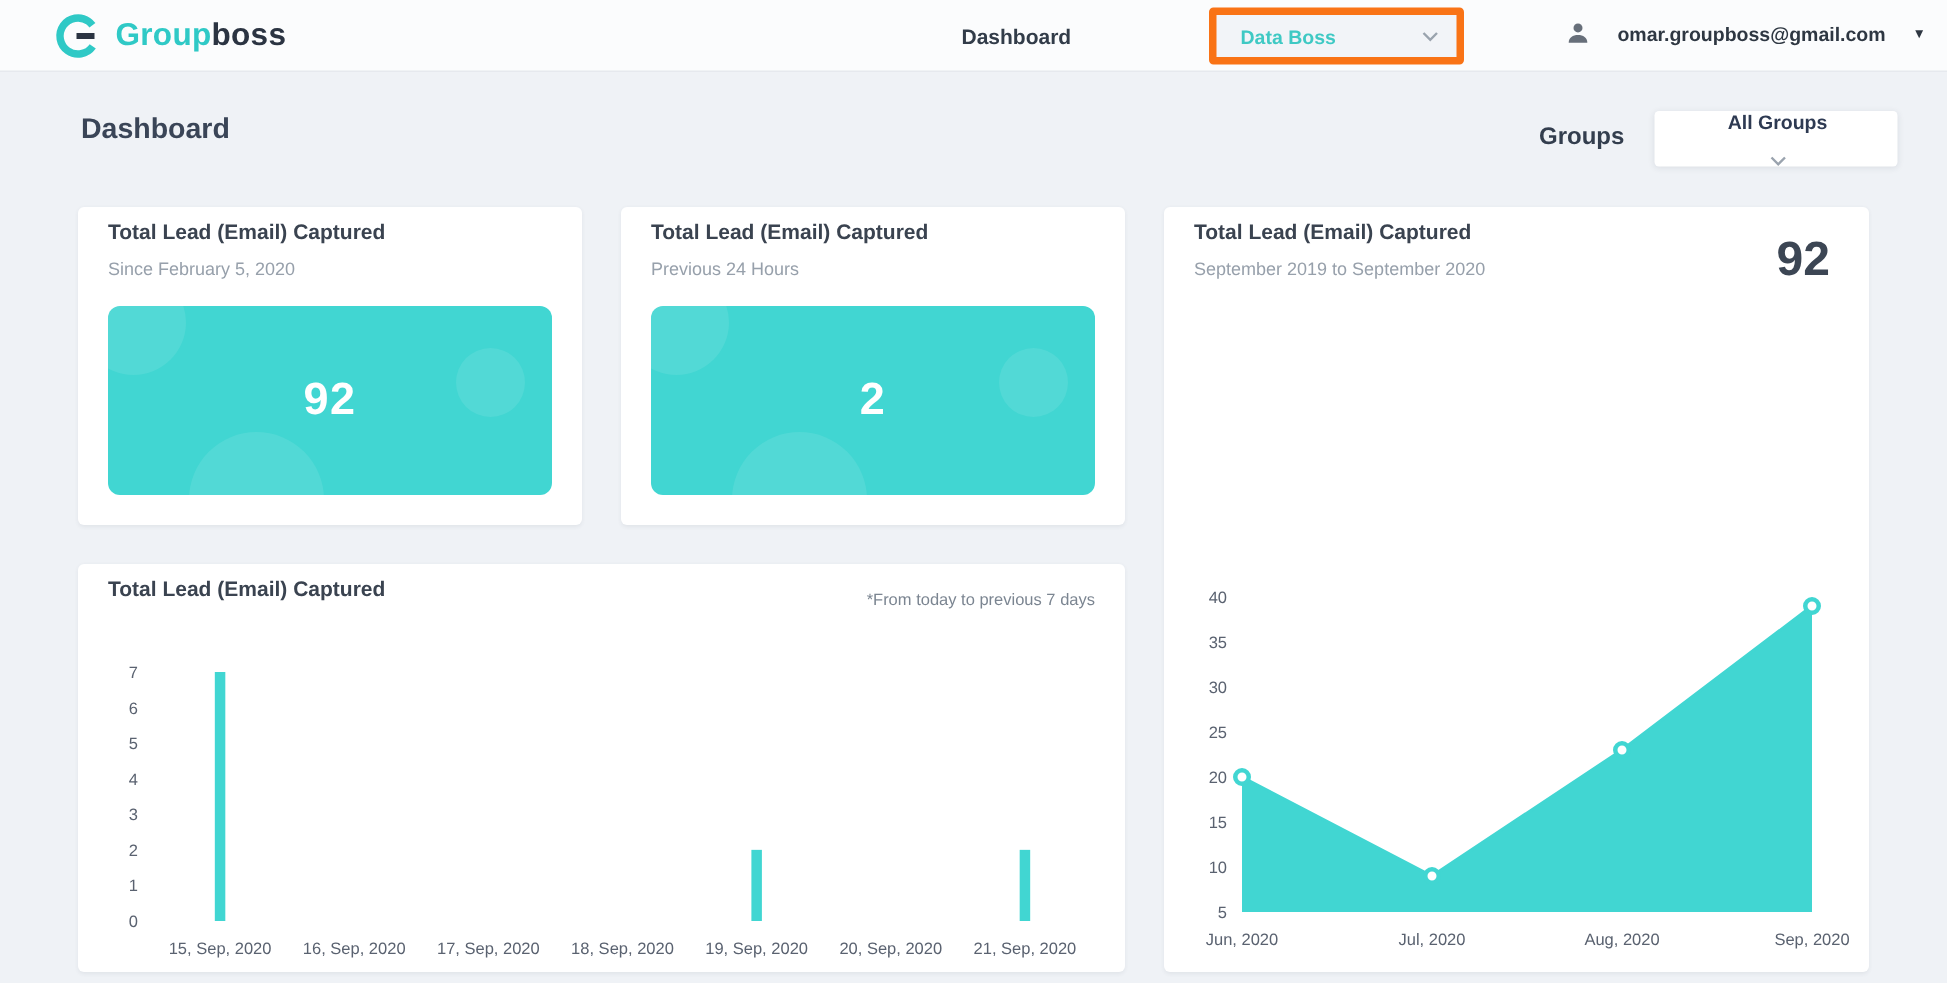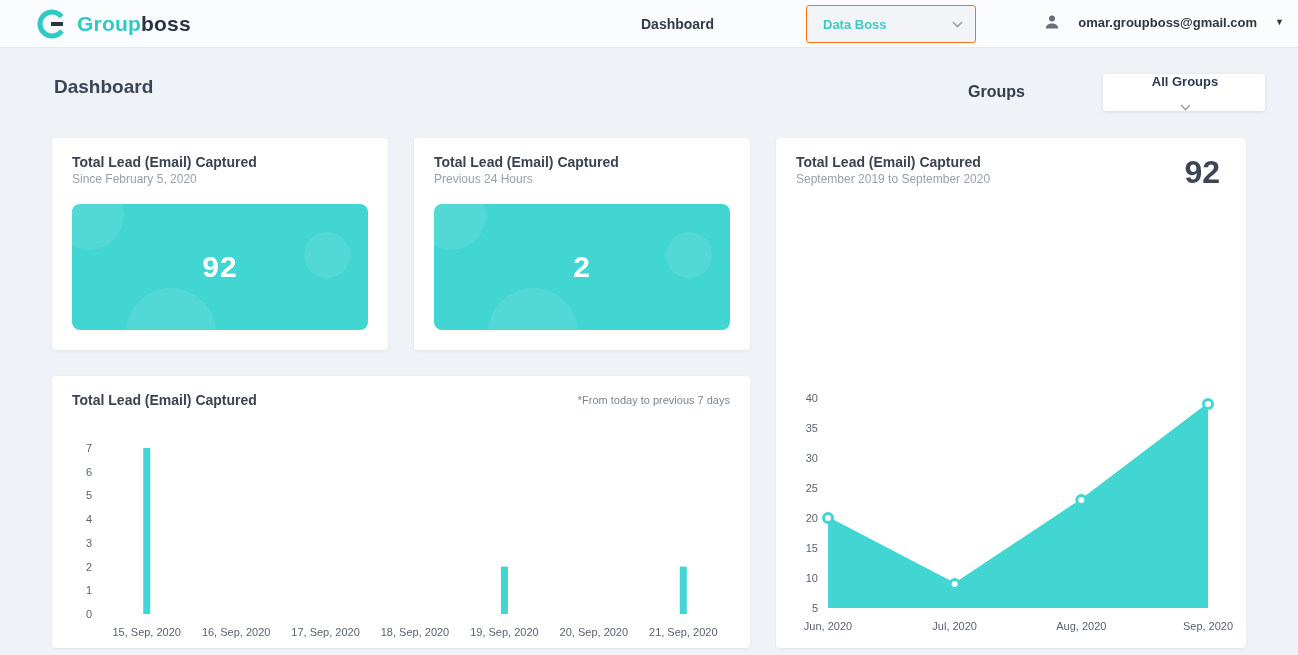--- a/index.html
+++ b/index.html
@@ -8,46 +8,46 @@
 
   
   .header { position: absolute; top: 0; left: 0; width: 1298px; height: 48px;
             background: #fbfcfd; border-bottom: 1px solid #e6e9ee; z-index: 5; }
   .logo-wrap { position: absolute; left: 36px; top: 8px; display: flex; align-items: center; gap: 9px; }
   .logo-text { font-size: 21px; font-weight: 700; letter-spacing: .2px; }
   .logo-text .p1 { color: #2fc9c6; }
   .logo-text .p2 { color: #2b3442; }
   .nav-dashboard { position: absolute; left: 641px; top: 16px; font-size: 14px; font-weight: 700; color: #323c49; cursor: pointer; }
   .workspace-select { position: absolute; left: 806px; top: 5px; width: 170px; height: 38px;
-            background: #f2f4f8; border: 1px solid #f97316; border-radius: 3px;
+            background: #f2f4f8; border: 5px solid #f97316; border-radius: 3px;
             display: flex; align-items: center; justify-content: space-between;
             padding: 0 12px 0 16px; cursor: pointer; }
   .workspace-select .val { color: #3fc9c4; font-size: 13px; font-weight: 600; }
   .user-wrap { position: absolute; right: 14px; top: 14px; display: flex; align-items: center; gap: 18px; cursor: pointer; }
   .user-wrap .email { font-size: 13px; font-weight: 700; color: #2e3742; }
   .caret { font-size: 9px; color: #2e3742; }
 
   
   .page-title { position: absolute; left: 54px; top: 76px; font-size: 19px; font-weight: 700; color: #3a4557; }
-  .groups-label { position: absolute; left: 968px; top: 83px; font-size: 16px; font-weight: 700; color: #333e4e; }
+  .groups-label { position: absolute; left: 1026px; top: 83px; font-size: 16px; font-weight: 700; color: #333e4e; }
   .groups-select { position: absolute; left: 1103px; top: 74px; width: 162px; height: 37px;
             background: #ffffff; border-radius: 3px; box-shadow: 0 1px 4px rgba(40,50,70,.10);
             display: flex; align-items: center; justify-content: space-between;
             padding: 0 12px 0 14px; cursor: pointer; flex-direction: column; }
   .groups-select .val { font-size: 13px; font-weight: 700; color: #2e3a52; }
 
   
   .card { position: absolute; background: #ffffff; border-radius: 4px;
           box-shadow: 0 1px 3px rgba(40,50,70,.07); }
   .card-1 { left: 52px; top: 138px; width: 336px; height: 212px; }
   .card-2 { left: 414px; top: 138px; width: 336px; height: 212px; }
   .card-3 { left: 776px; top: 138px; width: 470px; height: 510px; }
   .card-4 { left: 52px; top: 376px; width: 698px; height: 272px; }
 
-  .card-title { position: absolute; left: 20px; top: 16px; font-size: 14px; font-weight: 700; color: #3a4350; }
+  .card-title { position: absolute; left: 20px; top: 8px; font-size: 14px; font-weight: 700; color: #3a4350; }
   .card-sub   { position: absolute; left: 20px; top: 34px; font-size: 12px; color: #97a0ab; }
 
   .teal-box { position: absolute; left: 20px; top: 66px; width: 296px; height: 126px;
               background: #41d6d2; border-radius: 8px; overflow: hidden;
               display: flex; align-items: center; justify-content: center; }
   .teal-box .big-num { color: #ffffff; font-size: 30px; font-weight: 700; letter-spacing: 1px; }
   .deco { position: absolute; border-radius: 50%; background: rgba(255,255,255,.09); }
   .deco.d1 { width: 70px; height: 70px; left: -18px; top: -24px; }
   .deco.d2 { width: 46px; height: 46px; right: 18px; top: 28px; }
   .deco.d3 { width: 90px; height: 90px; left: 54px; bottom: -48px; }

